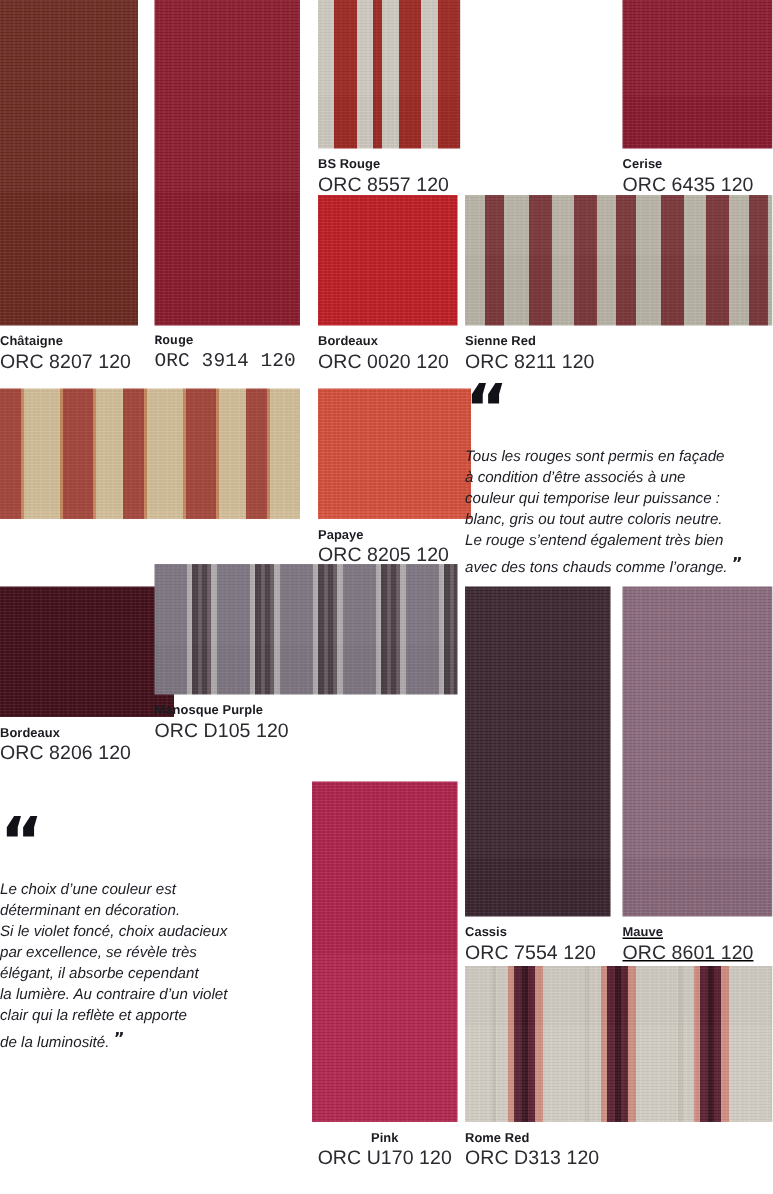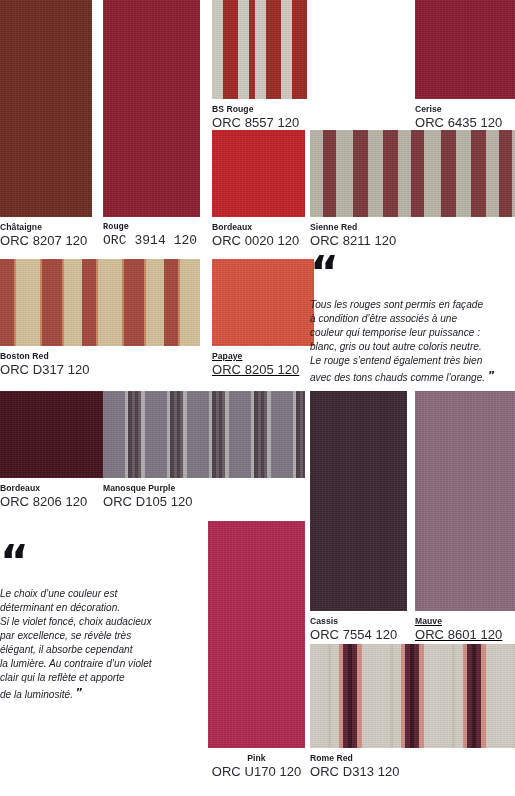--- a/index.html
+++ b/index.html
@@ -134,40 +134,36 @@
     </div>
     <div class="swatch-card" style="left: 310px; top: 130px; width: 205px;">
       <div class="swatch striped" style="height: 87px; background-image: repeating-linear-gradient(90deg, rgb(186, 181, 169) 0px, rgb(186, 181, 169) 13px, rgb(124, 58, 62) 13px, rgb(124, 58, 62) 26px, rgb(186, 181, 169) 26px, rgb(186, 181, 169) 43px, rgb(124, 58, 62) 43px, rgb(124, 58, 62) 58px, rgb(186, 181, 169) 58px, rgb(186, 181, 169) 73px, rgb(124, 58, 62) 73px, rgb(124, 58, 62) 88px);"></div>
       <div class="label">
         <span class="name">Sienne Red</span>
         <span class="code">ORC 8211 120</span>
       </div>
     </div>
     <div class="swatch-card" style="left: 0px; top: 259px; width: 200px;">
       <div class="swatch striped" style="height: 87px; background-image: repeating-linear-gradient(90deg, rgb(165, 73, 63) 0px, rgb(165, 73, 63) 14px, rgb(201, 138, 96) 14px, rgb(201, 138, 96) 16px, rgb(212, 192, 154) 16px, rgb(212, 192, 154) 40px, rgb(201, 138, 96) 40px, rgb(201, 138, 96) 42px, rgb(165, 73, 63) 42px, rgb(165, 73, 63) 62px, rgb(201, 138, 96) 62px, rgb(201, 138, 96) 64px, rgb(212, 192, 154) 64px, rgb(212, 192, 154) 82px);"></div>
-      <div class="label">
-        <span class="name">Boston Red</span>
-        <span class="code">ORC D317 120</span>
-      </div>
-    </div>
-    <div class="swatch-card" style="left: 212px; top: 259px; width: 102px; text-decoration: underline;">
+    </div>
+    <div class="swatch-card" style="left: 212px; top: 259px; width: 102px;">
       <div class="swatch solid" style="height: 87px; background: rgb(217, 83, 63);"></div>
       <div class="label">
         <span class="name">Papaye</span>
         <span class="code">ORC  8205 120</span>
       </div>
     </div>
     <div class="swatch-card" style="left: 0px; top: 391px; width: 116px;">
       <div class="swatch solid" style="height: 87px; background: rgb(68, 17, 27);"></div>
       <div class="label">
         <span class="name">Bordeaux</span>
         <span class="code">ORC 8206 120</span>
       </div>
     </div>
-    <div class="swatch-card" style="left: 103px; top: 391px; width: 202px;">
+    <div class="swatch-card" style="left: 103px; top: 376px; width: 202px;">
       <div class="swatch striped" style="height: 87px; background-image: repeating-linear-gradient(90deg, rgb(127, 120, 132) 0px, rgb(127, 120, 132) 22px, rgb(178, 174, 176) 22px, rgb(178, 174, 176) 25px, rgb(78, 65, 72) 25px, rgb(78, 65, 72) 29px, rgb(106, 91, 99) 29px, rgb(106, 91, 99) 32px, rgb(78, 65, 72) 32px, rgb(78, 65, 72) 35px, rgb(106, 91, 99) 35px, rgb(106, 91, 99) 38px, rgb(178, 174, 176) 38px, rgb(178, 174, 176) 42px);"></div>
       <div class="label">
         <span class="name">Manosque Purple</span>
         <span class="code">ORC D105 120</span>
       </div>
     </div>
     <div class="swatch-card" style="left: 310px; top: 391px; width: 97px;">
       <div class="swatch solid" style="height: 220px; background: rgb(59, 38, 48);"></div>
       <div class="label">
         <span class="name">Cassis</span>

